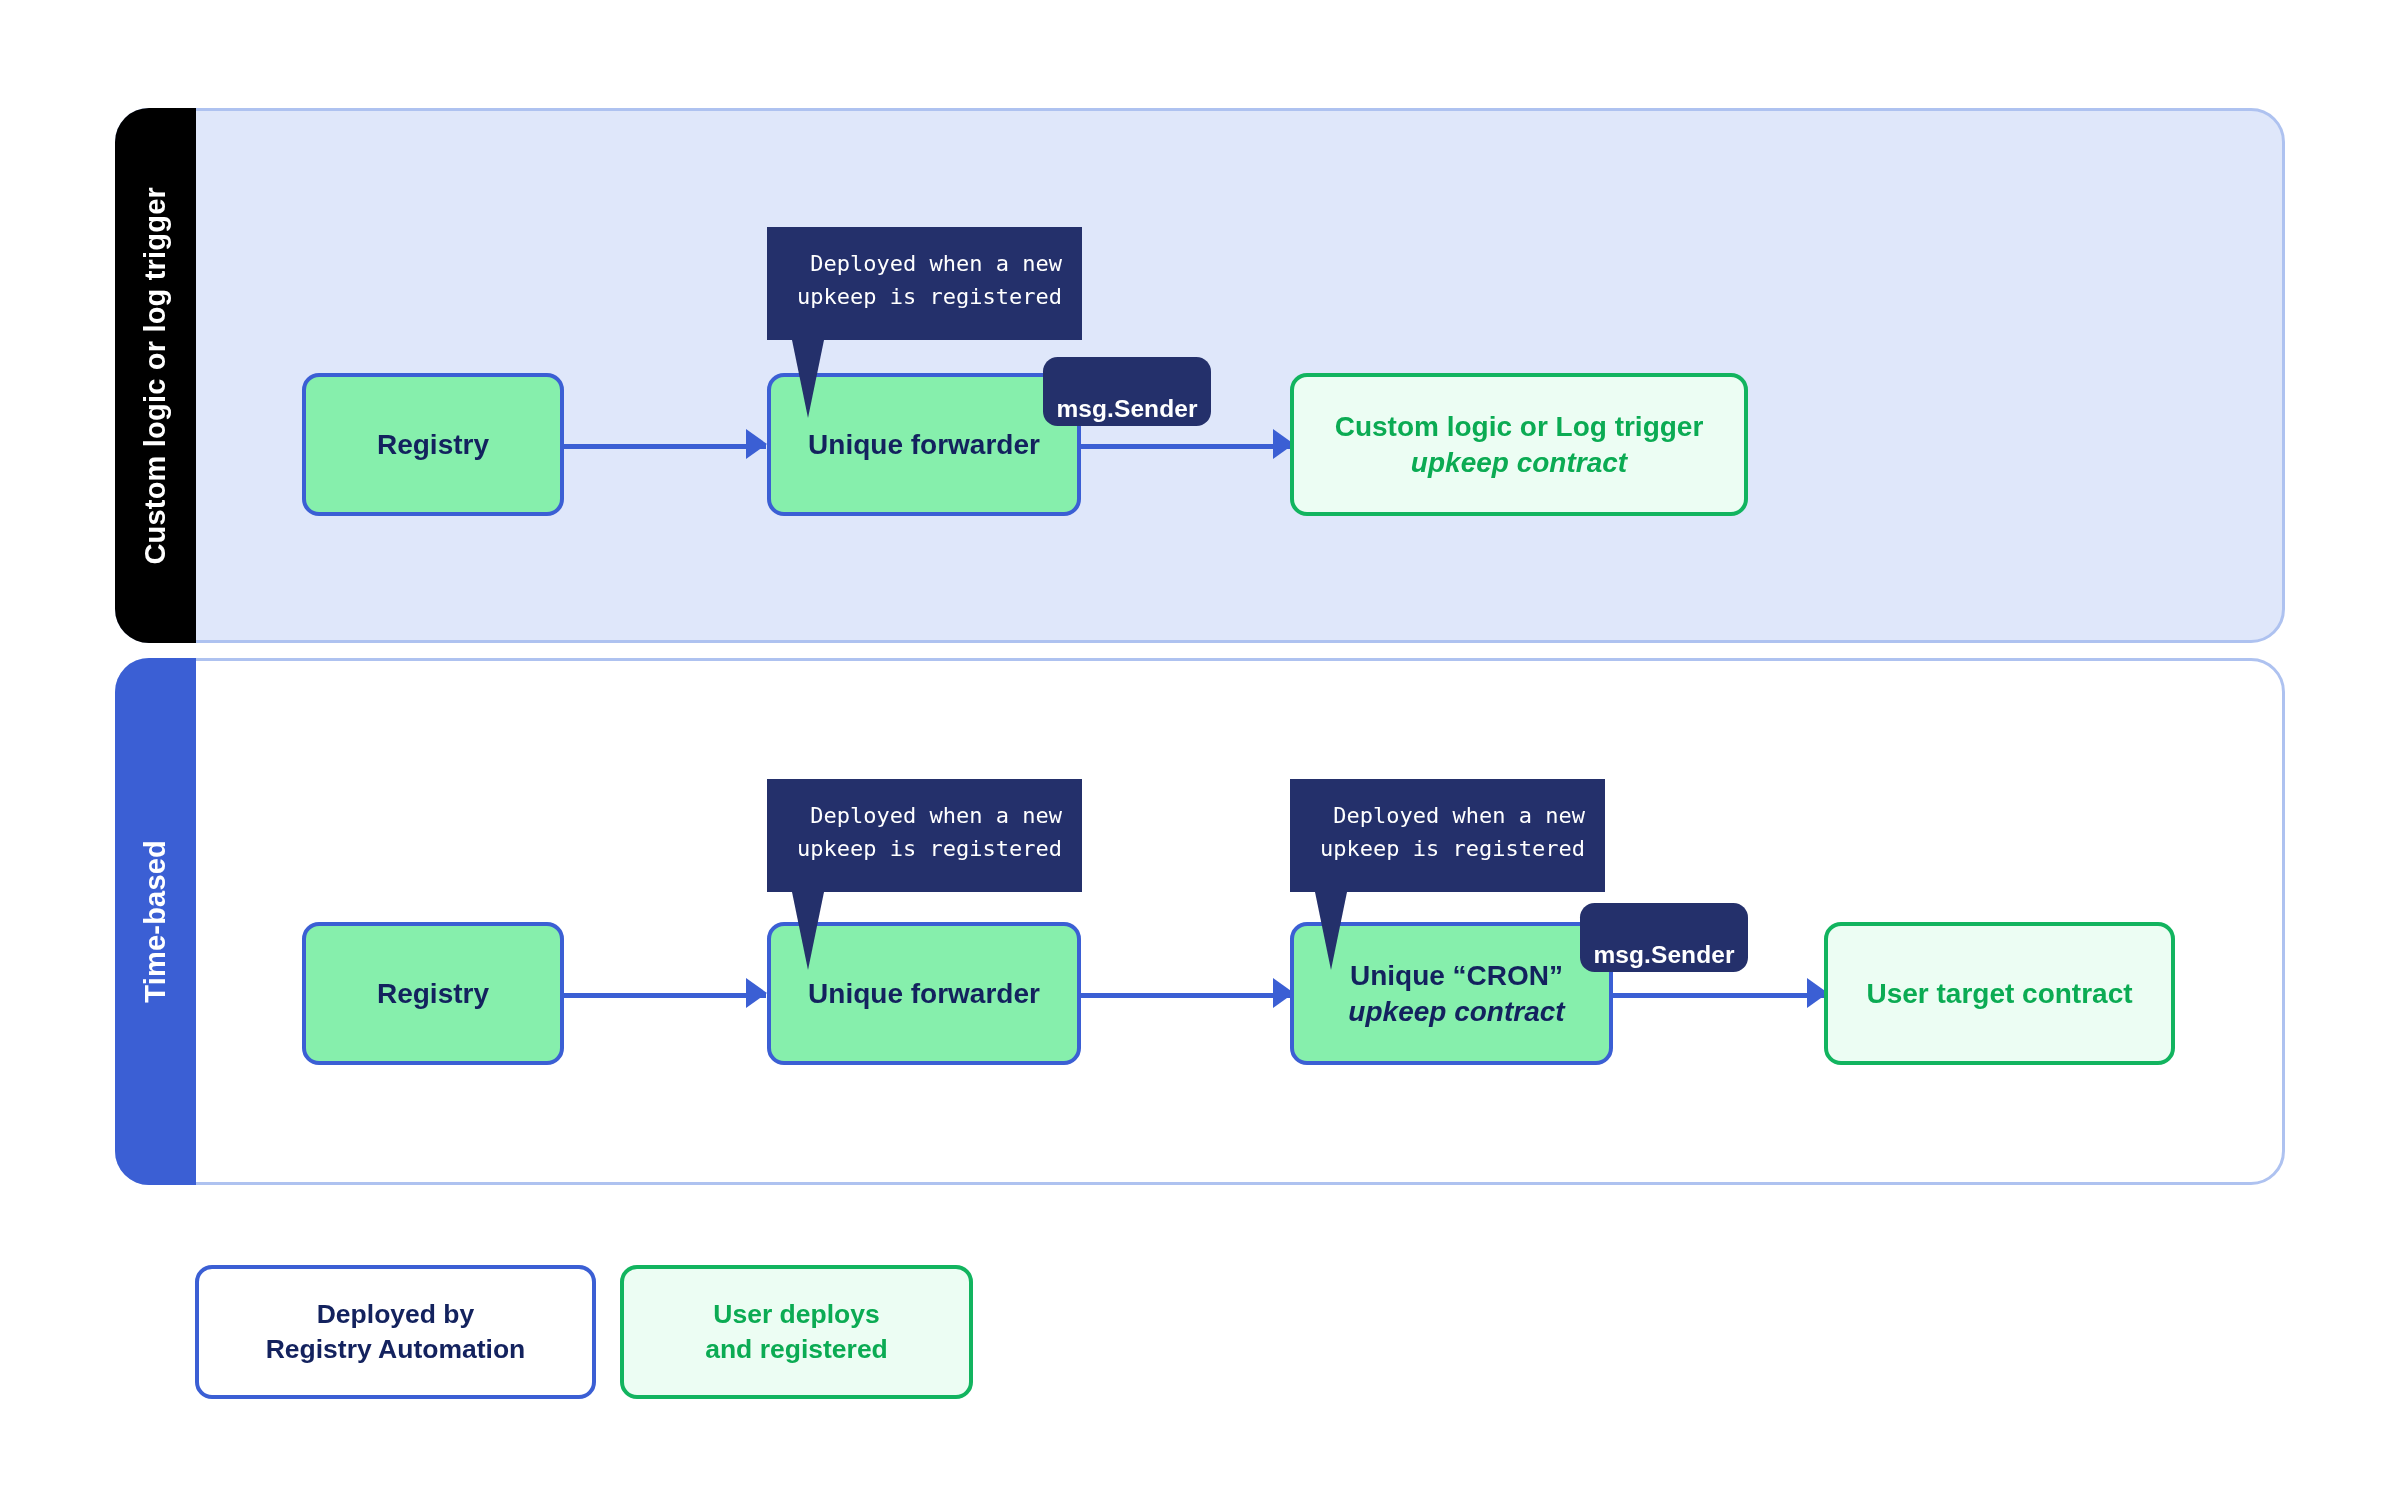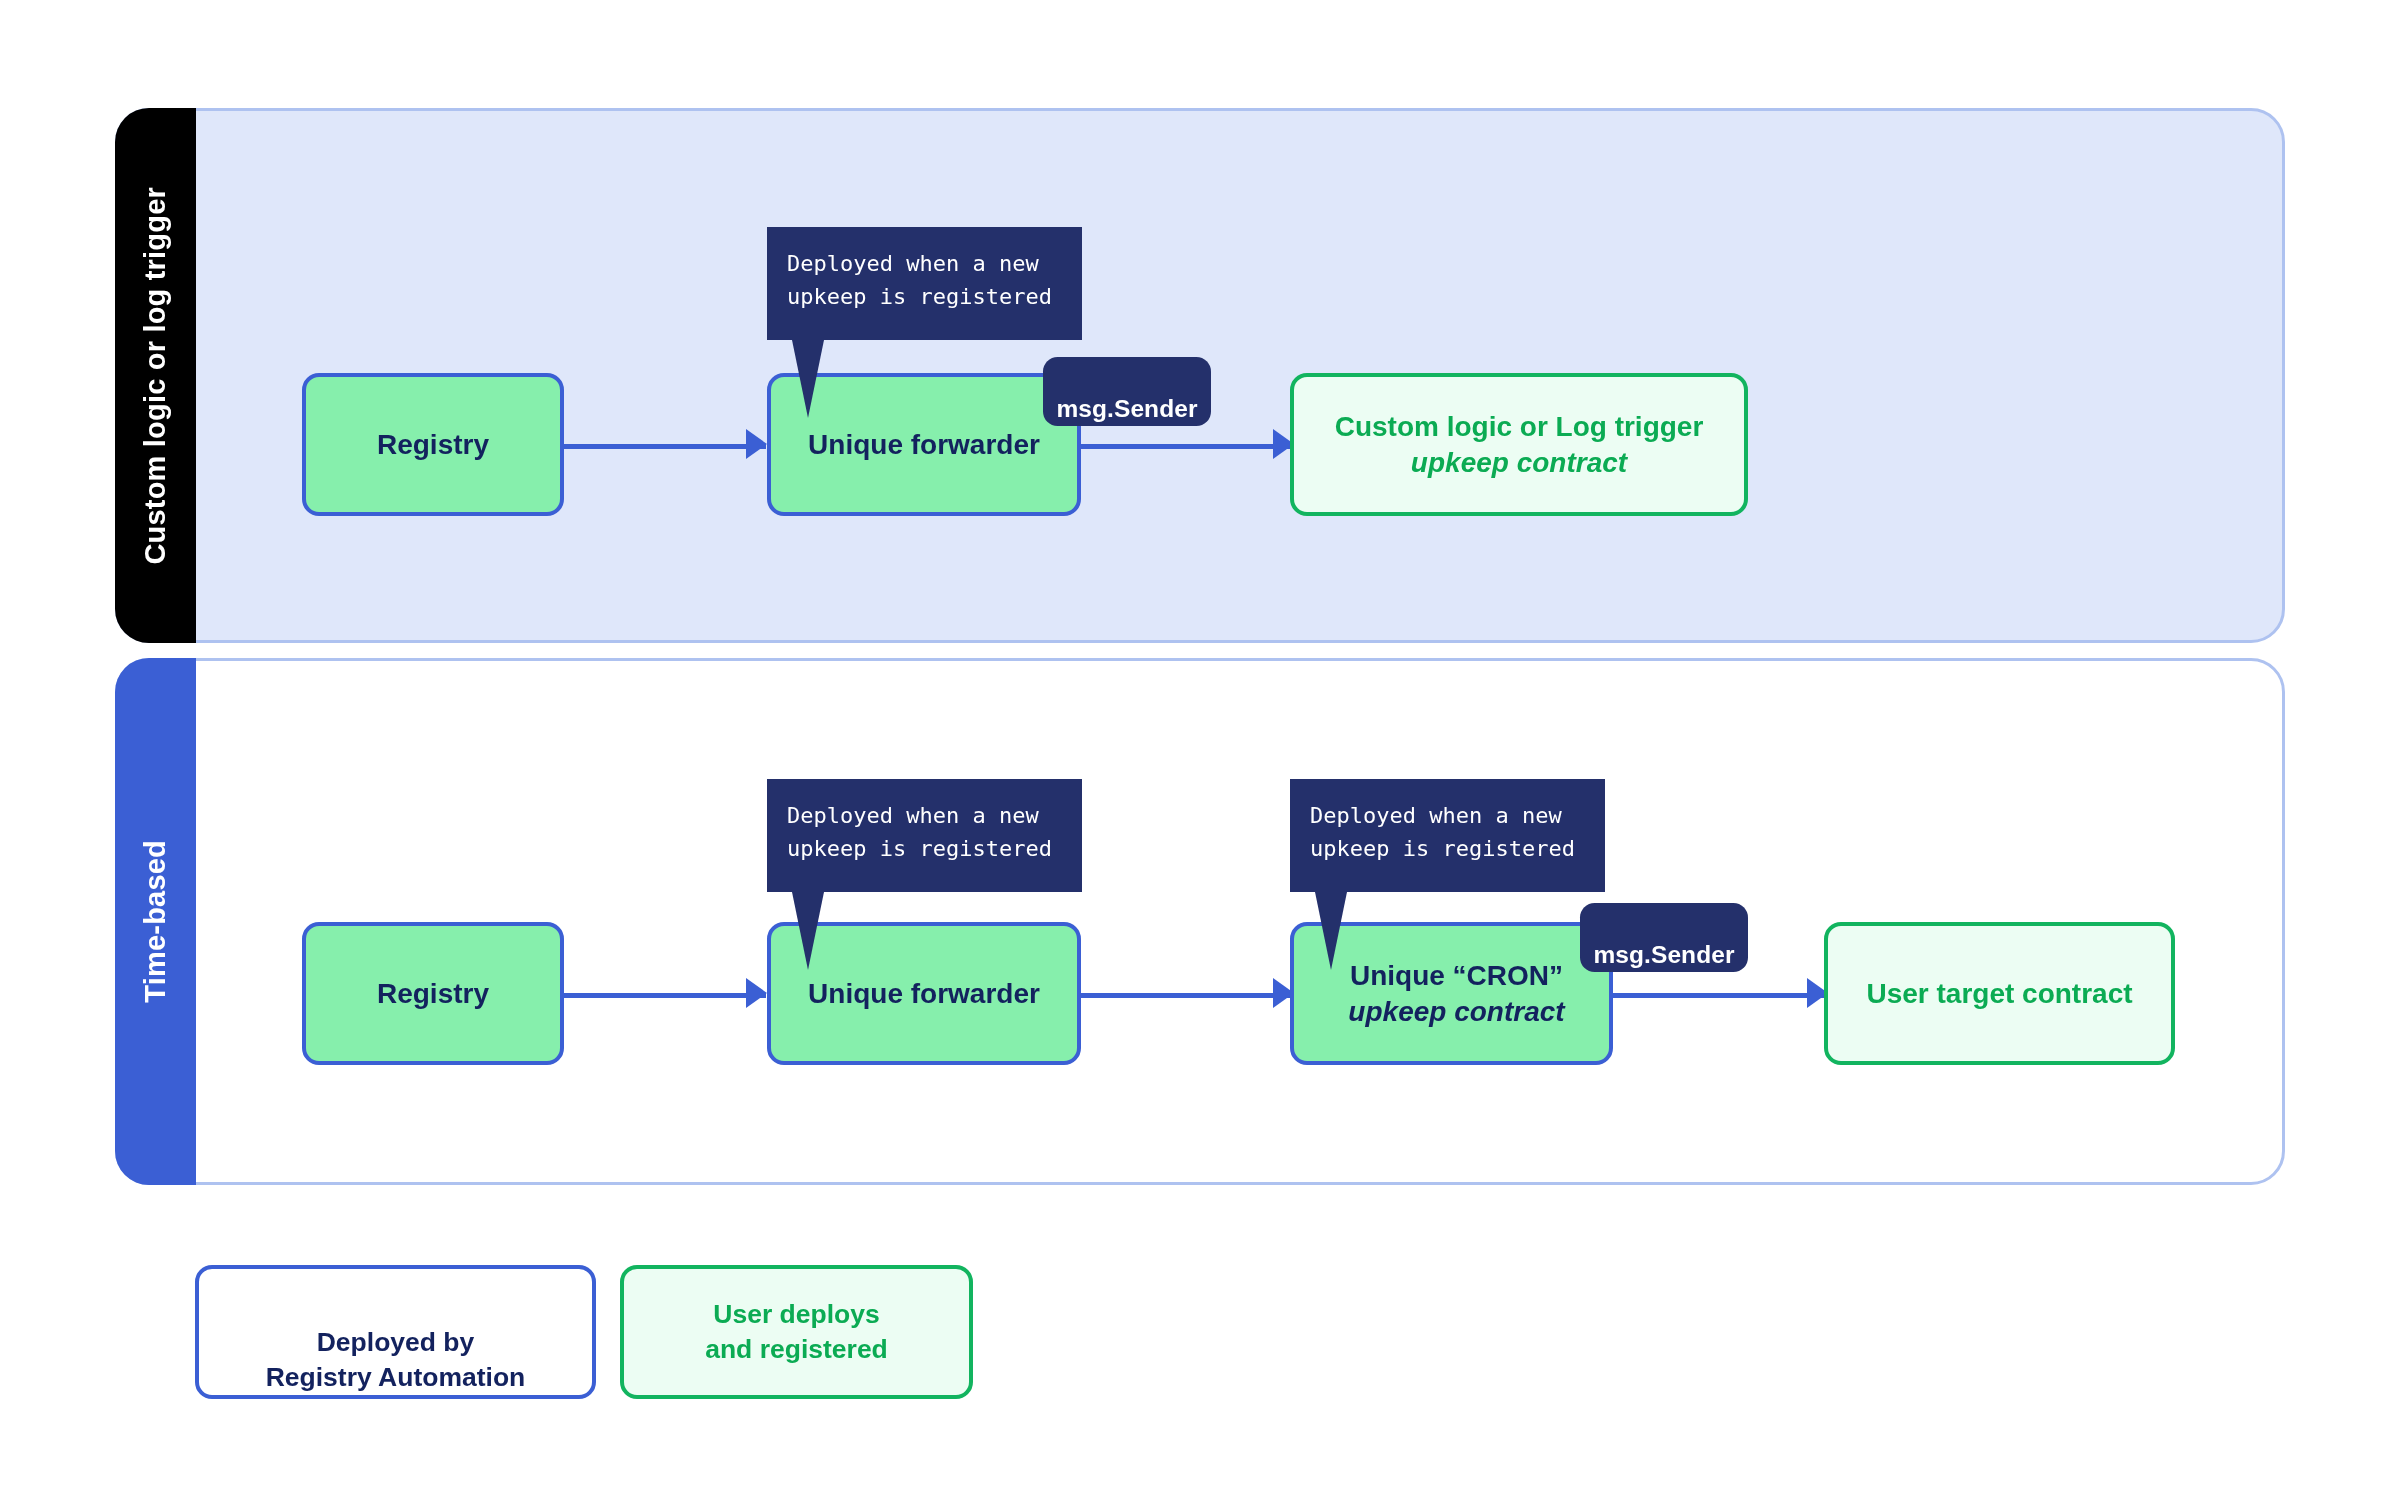--- a/index.html
+++ b/index.html
@@ -107,20 +107,21 @@
     border-left: 21px solid #3b5fd4;
     z-index: 3;
   }
 
   
   .callout {
     position: absolute;
     background: #24306b;
     z-index: 7;
     padding: 20px 20px 17px 20px;
+    text-align: right;
   }
   .callout-text {
     color: #ffffff;
     font-family: "DejaVu Sans Mono", "Liberation Mono", monospace;
     font-size: 22px;
     line-height: 1.52;
     white-space: pre;
   }
   .callout-tail {
     position: absolute;
@@ -261,21 +262,21 @@
   <div class="callout" style="left:1290px; top:779px; width:315px; height:113px;">
     <div class="callout-text">Deployed when a new</div>
     <div class="callout-text">upkeep is registered</div>
     <div class="callout-tail" style="left:25px;"></div>
   </div>
 
   <div class="badge" style="left:1580px; top:903px; width:168px; height:69px;">
     <span class="badge-text">msg.Sender</span>
   </div>
 
-  <div class="legend-box blue" style="left:195px; top:1265px; width:401px; height:134px;justify-content:flex-end;">
+  <div class="legend-box blue" style="left:195px; top:1265px; width:401px; height:134px;">
     <span class="legend-line">Deployed by</span>
     <span class="legend-line">Registry Automation</span>
   </div>
 
   <div class="legend-box green" style="left:620px; top:1265px; width:353px; height:134px;">
     <span class="legend-line">User deploys</span>
     <span class="legend-line">and registered</span>
   </div>
 
 </div>

